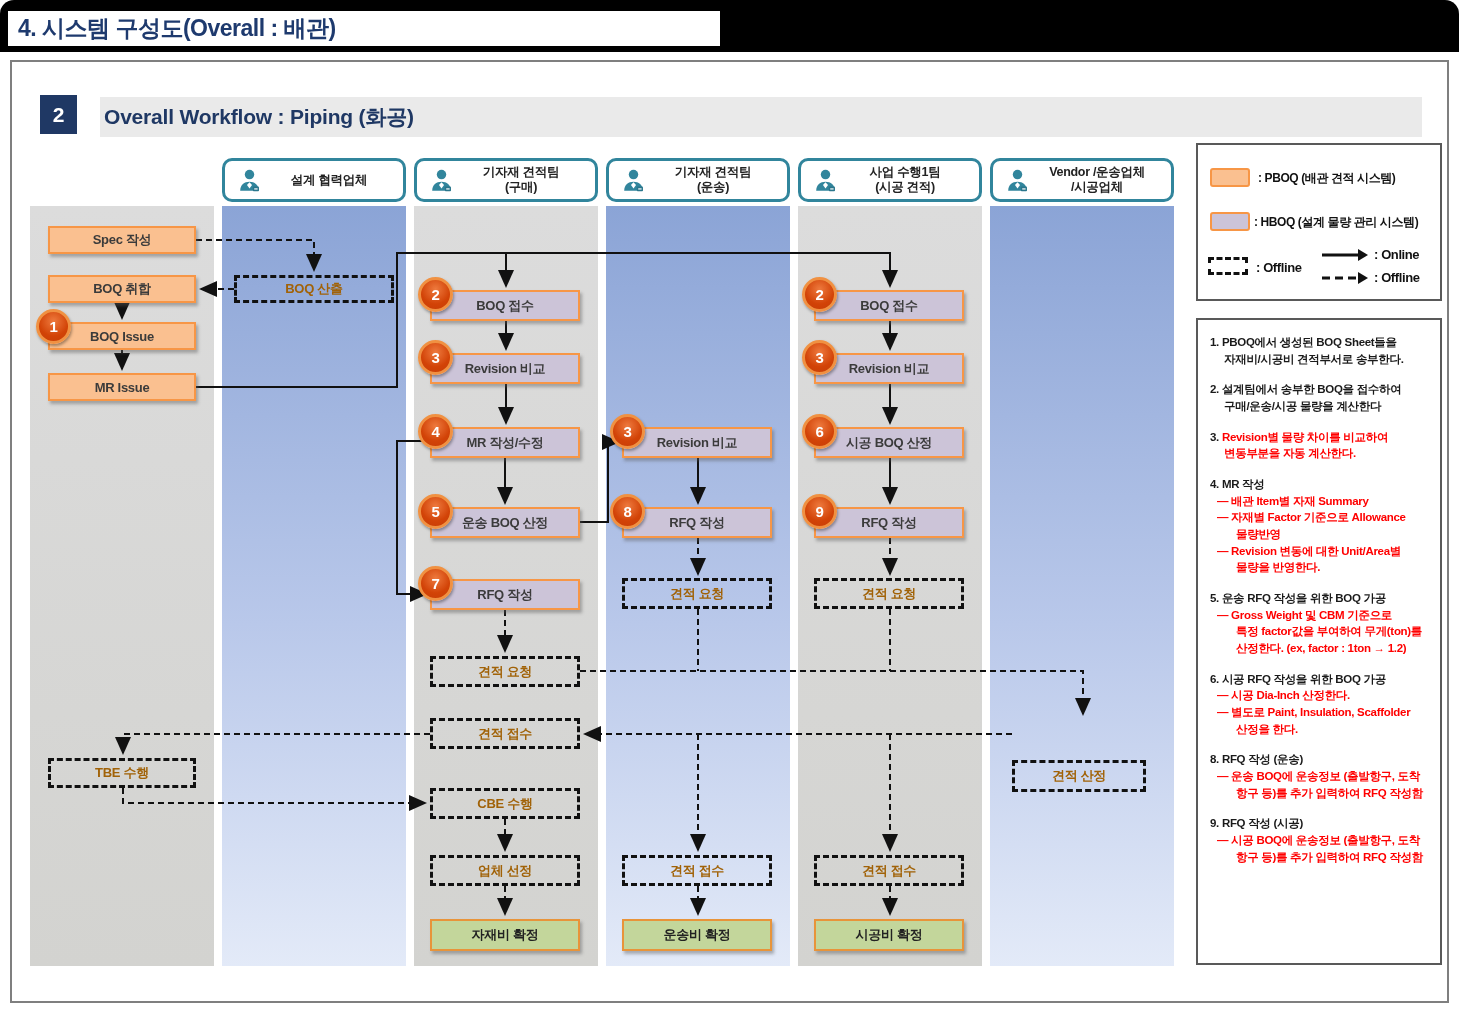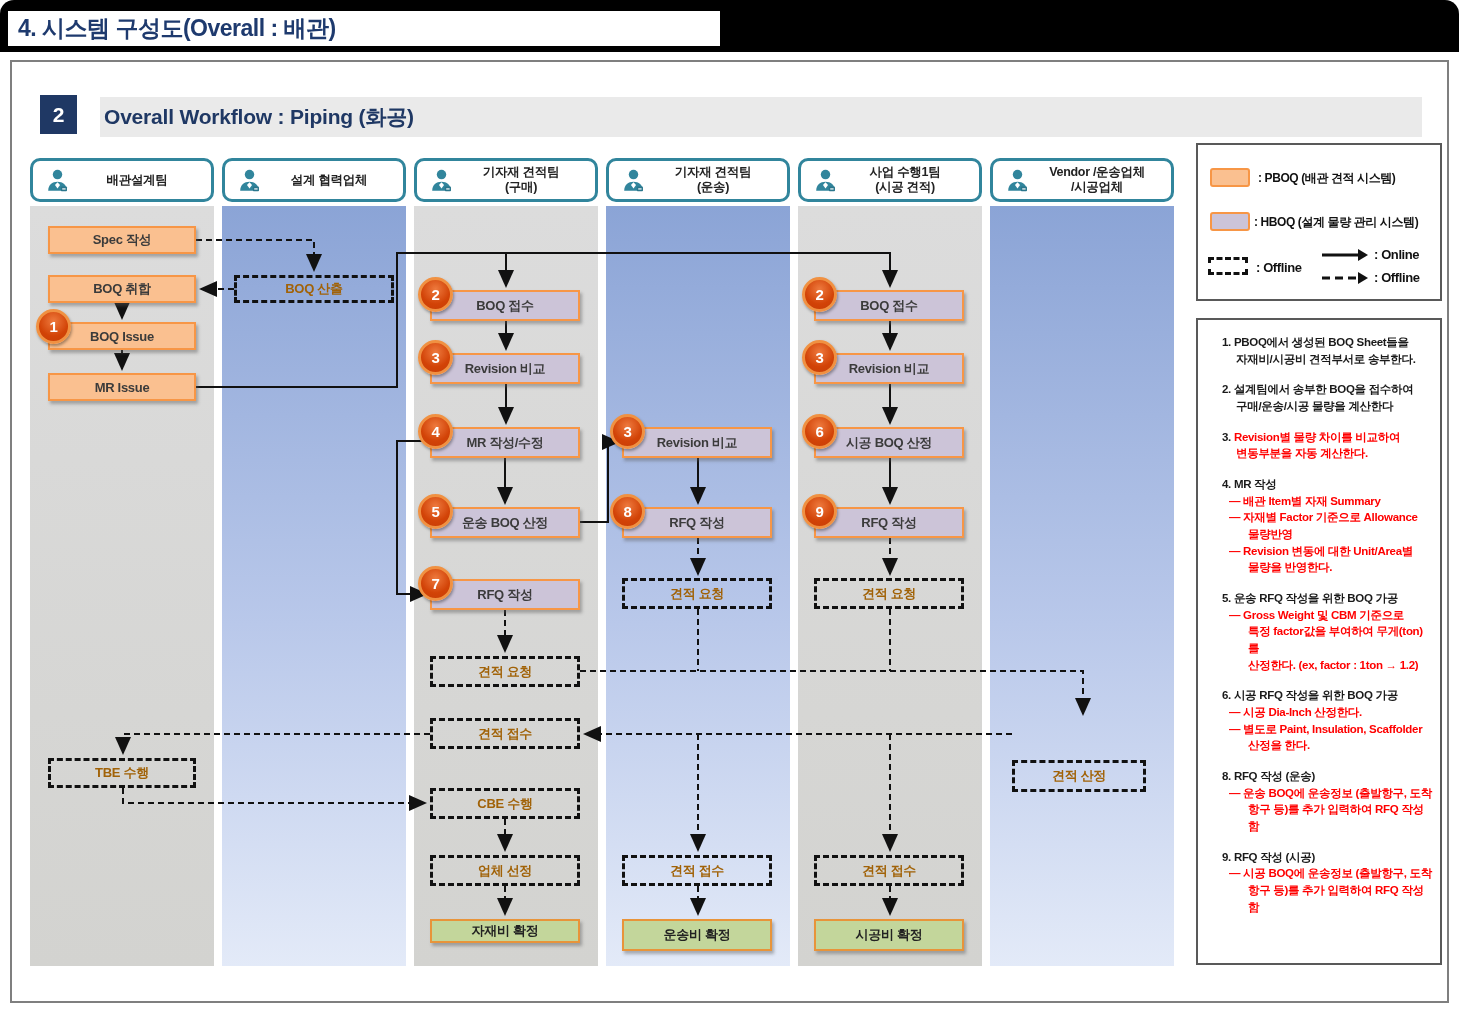--- a/index.html
+++ b/index.html
@@ -42,21 +42,21 @@
   .legend{left:1196px;top:143px;width:246px;height:158px;border:2px solid #595959;background:#fff;z-index:5;box-sizing:border-box;}
   .sw{position:absolute;width:40px;height:19px;border:2px solid #f79646;border-radius:3px;box-sizing:border-box;}
   .sw.or{background:#fac090;left:12px;top:23px;}
   .sw.pu{background:#ccc4d8;left:12px;top:67px;}
   .sw-dash{position:absolute;left:10px;top:112px;width:40px;height:18px;border:3px dashed #111;box-sizing:border-box;}
   .lg-label{position:absolute;font-size:12px;font-weight:bold;color:#111;letter-spacing:-0.4px;white-space:nowrap;}
   
   .notes{left:1196px;top:318px;width:246px;height:647px;border:2px solid #595959;background:#fff;z-index:5;
          box-sizing:border-box;padding:14px 8px 0 12px;}
   .note-item{margin-bottom:14px;}
-  .note-line{font-size:11.5px;font-weight:bold;line-height:1.45;letter-spacing:-0.3px;color:#1a1a1a;margin-left:12px;}
+  .note-line{font-size:11.5px;font-weight:bold;line-height:1.45;letter-spacing:-0.3px;color:#1a1a1a;}
   .note-line.i1{padding-left:14px;}
   .note-line.i2{padding-left:7px;}
   .note-line.i3{padding-left:26px;}
   .c-r{color:#ff0000;} .c-k{color:#1a1a1a;}
 </style>
 </head>
 <body>
 
 <div class="page">
 
@@ -72,33 +72,20 @@
     <span class="hbar-title">Overall Workflow : Piping (화공)</span>
   </div>
 
   <div class="abs lane gray" style="left:30px"></div>
   <div class="abs lane blue" style="left:222px"></div>
   <div class="abs lane gray" style="left:414px"></div>
   <div class="abs lane blue" style="left:606px"></div>
   <div class="abs lane gray" style="left:798px"></div>
   <div class="abs lane blue" style="left:990px"></div>
 
-  <div class="abs lhead" style="left:30px">
-    <svg class="person" viewBox="0 0 32 32">
-        <circle cx="16" cy="9" r="5.6" fill="#31859c"></circle>
-        <path d="M5 28c0-7 4.8-10.5 11-10.5s11 3.5 11 10.5z" fill="#31859c"></path>
-        <path d="M16 18l-3 3.4 3 4.2 3-4.2z" fill="#fff"></path>
-        <rect x="20" y="23" width="7.2" height="5.6" rx="1" fill="#2a768c"></rect>
-        <rect x="21.6" y="25.3" width="4" height="1.4" fill="#fff"></rect>
-      </svg>
-    <span class="lhead-label">
-        <span>배관설계팀</span>
-        <span></span>
-      </span>
-  </div>
   <div class="abs lhead" style="left:222px">
     <svg class="person" viewBox="0 0 32 32">
         <circle cx="16" cy="9" r="5.6" fill="#31859c"></circle>
         <path d="M5 28c0-7 4.8-10.5 11-10.5s11 3.5 11 10.5z" fill="#31859c"></path>
         <path d="M16 18l-3 3.4 3 4.2 3-4.2z" fill="#fff"></path>
         <rect x="20" y="23" width="7.2" height="5.6" rx="1" fill="#2a768c"></rect>
         <rect x="21.6" y="25.3" width="4" height="1.4" fill="#fff"></rect>
       </svg>
     <span class="lhead-label">
         <span>설계 협력업체</span>
@@ -248,21 +235,21 @@
     </div>
   <div class="abs bx dash" style="left:430px;top:718px;width:150px;height:31px">
       <span>견적 접수</span>
     </div>
   <div class="abs bx dash" style="left:430px;top:788px;width:150px;height:31px">
       <span>CBE 수행</span>
     </div>
   <div class="abs bx dash" style="left:430px;top:855px;width:150px;height:31px">
       <span>업체 선정</span>
     </div>
-  <div class="abs bx green" style="left:430px;top:919px;width:150px;height:24px">
+  <div class="abs bx green" style="left:430px;top:919px;width:150px;height:32px">
       <span>자재비 확정</span>
     </div>
 
   <div class="abs bx purple" style="left:622px;top:427px;width:150px;height:31px">
       <span class="badge">3</span>
       <span>Revision 비교</span>
     </div>
   <div class="abs bx purple" style="left:622px;top:507px;width:150px;height:31px">
       <span class="badge">8</span>
       <span>RFQ 작성</span>

